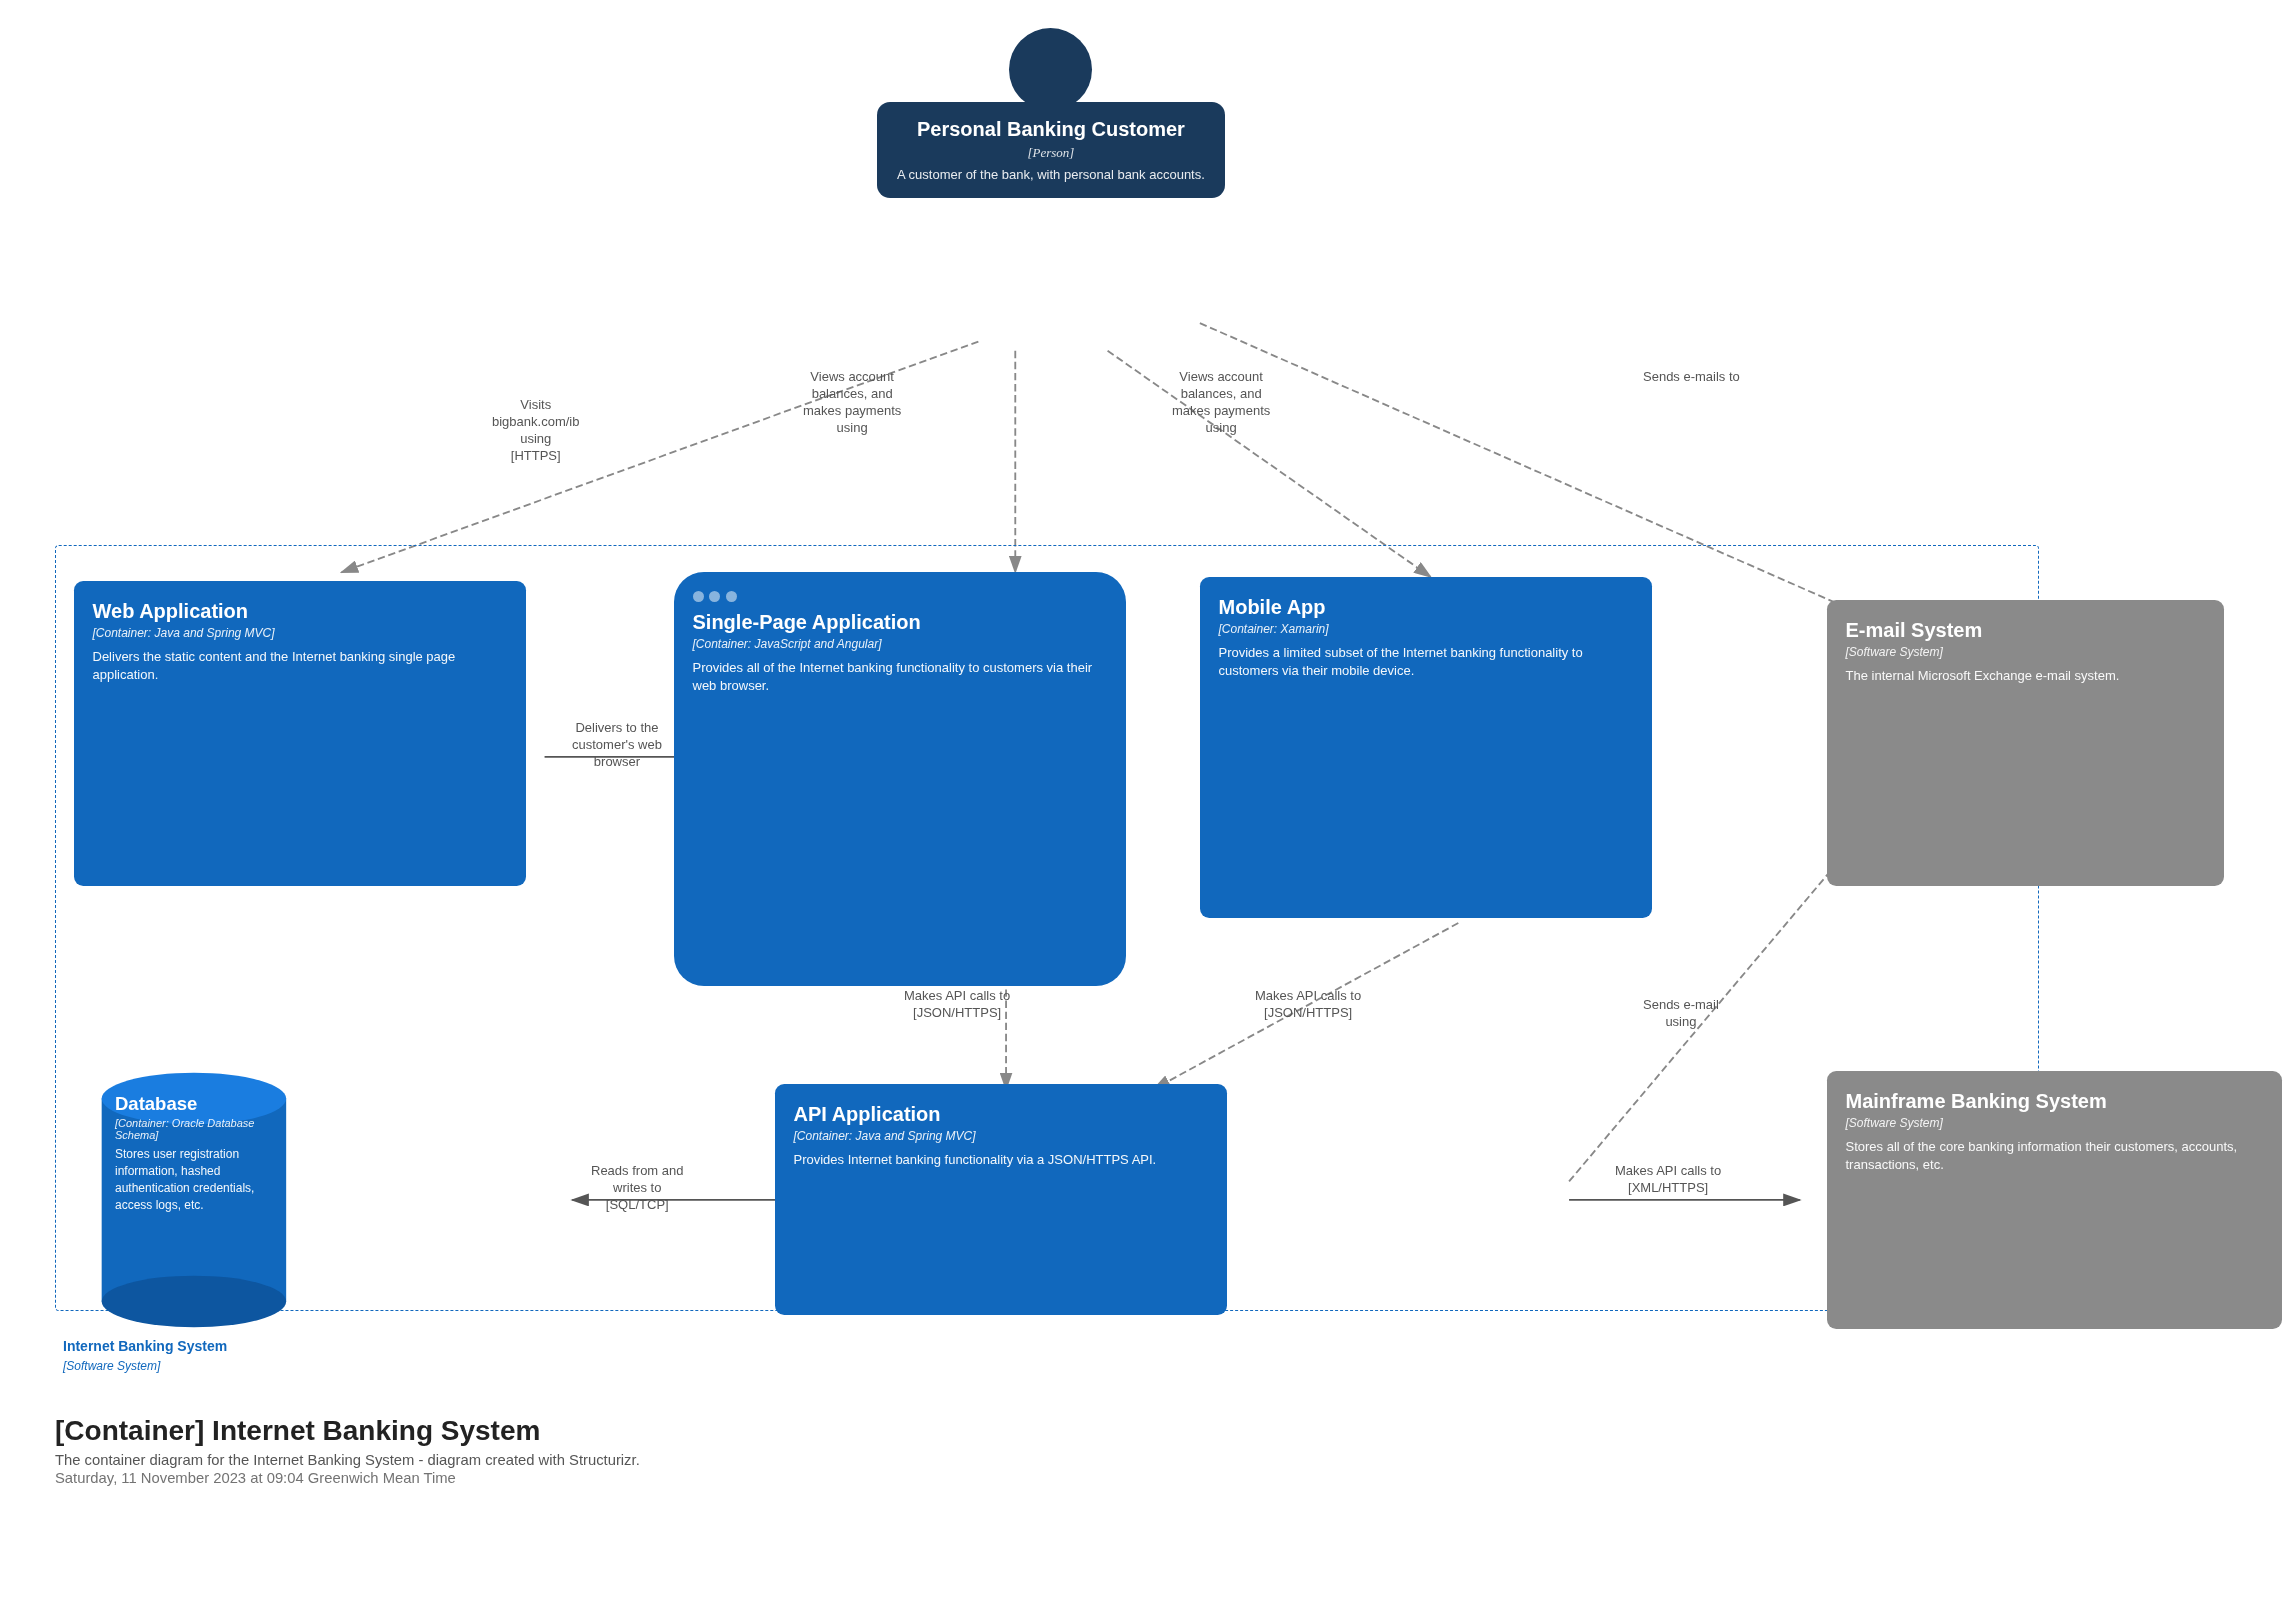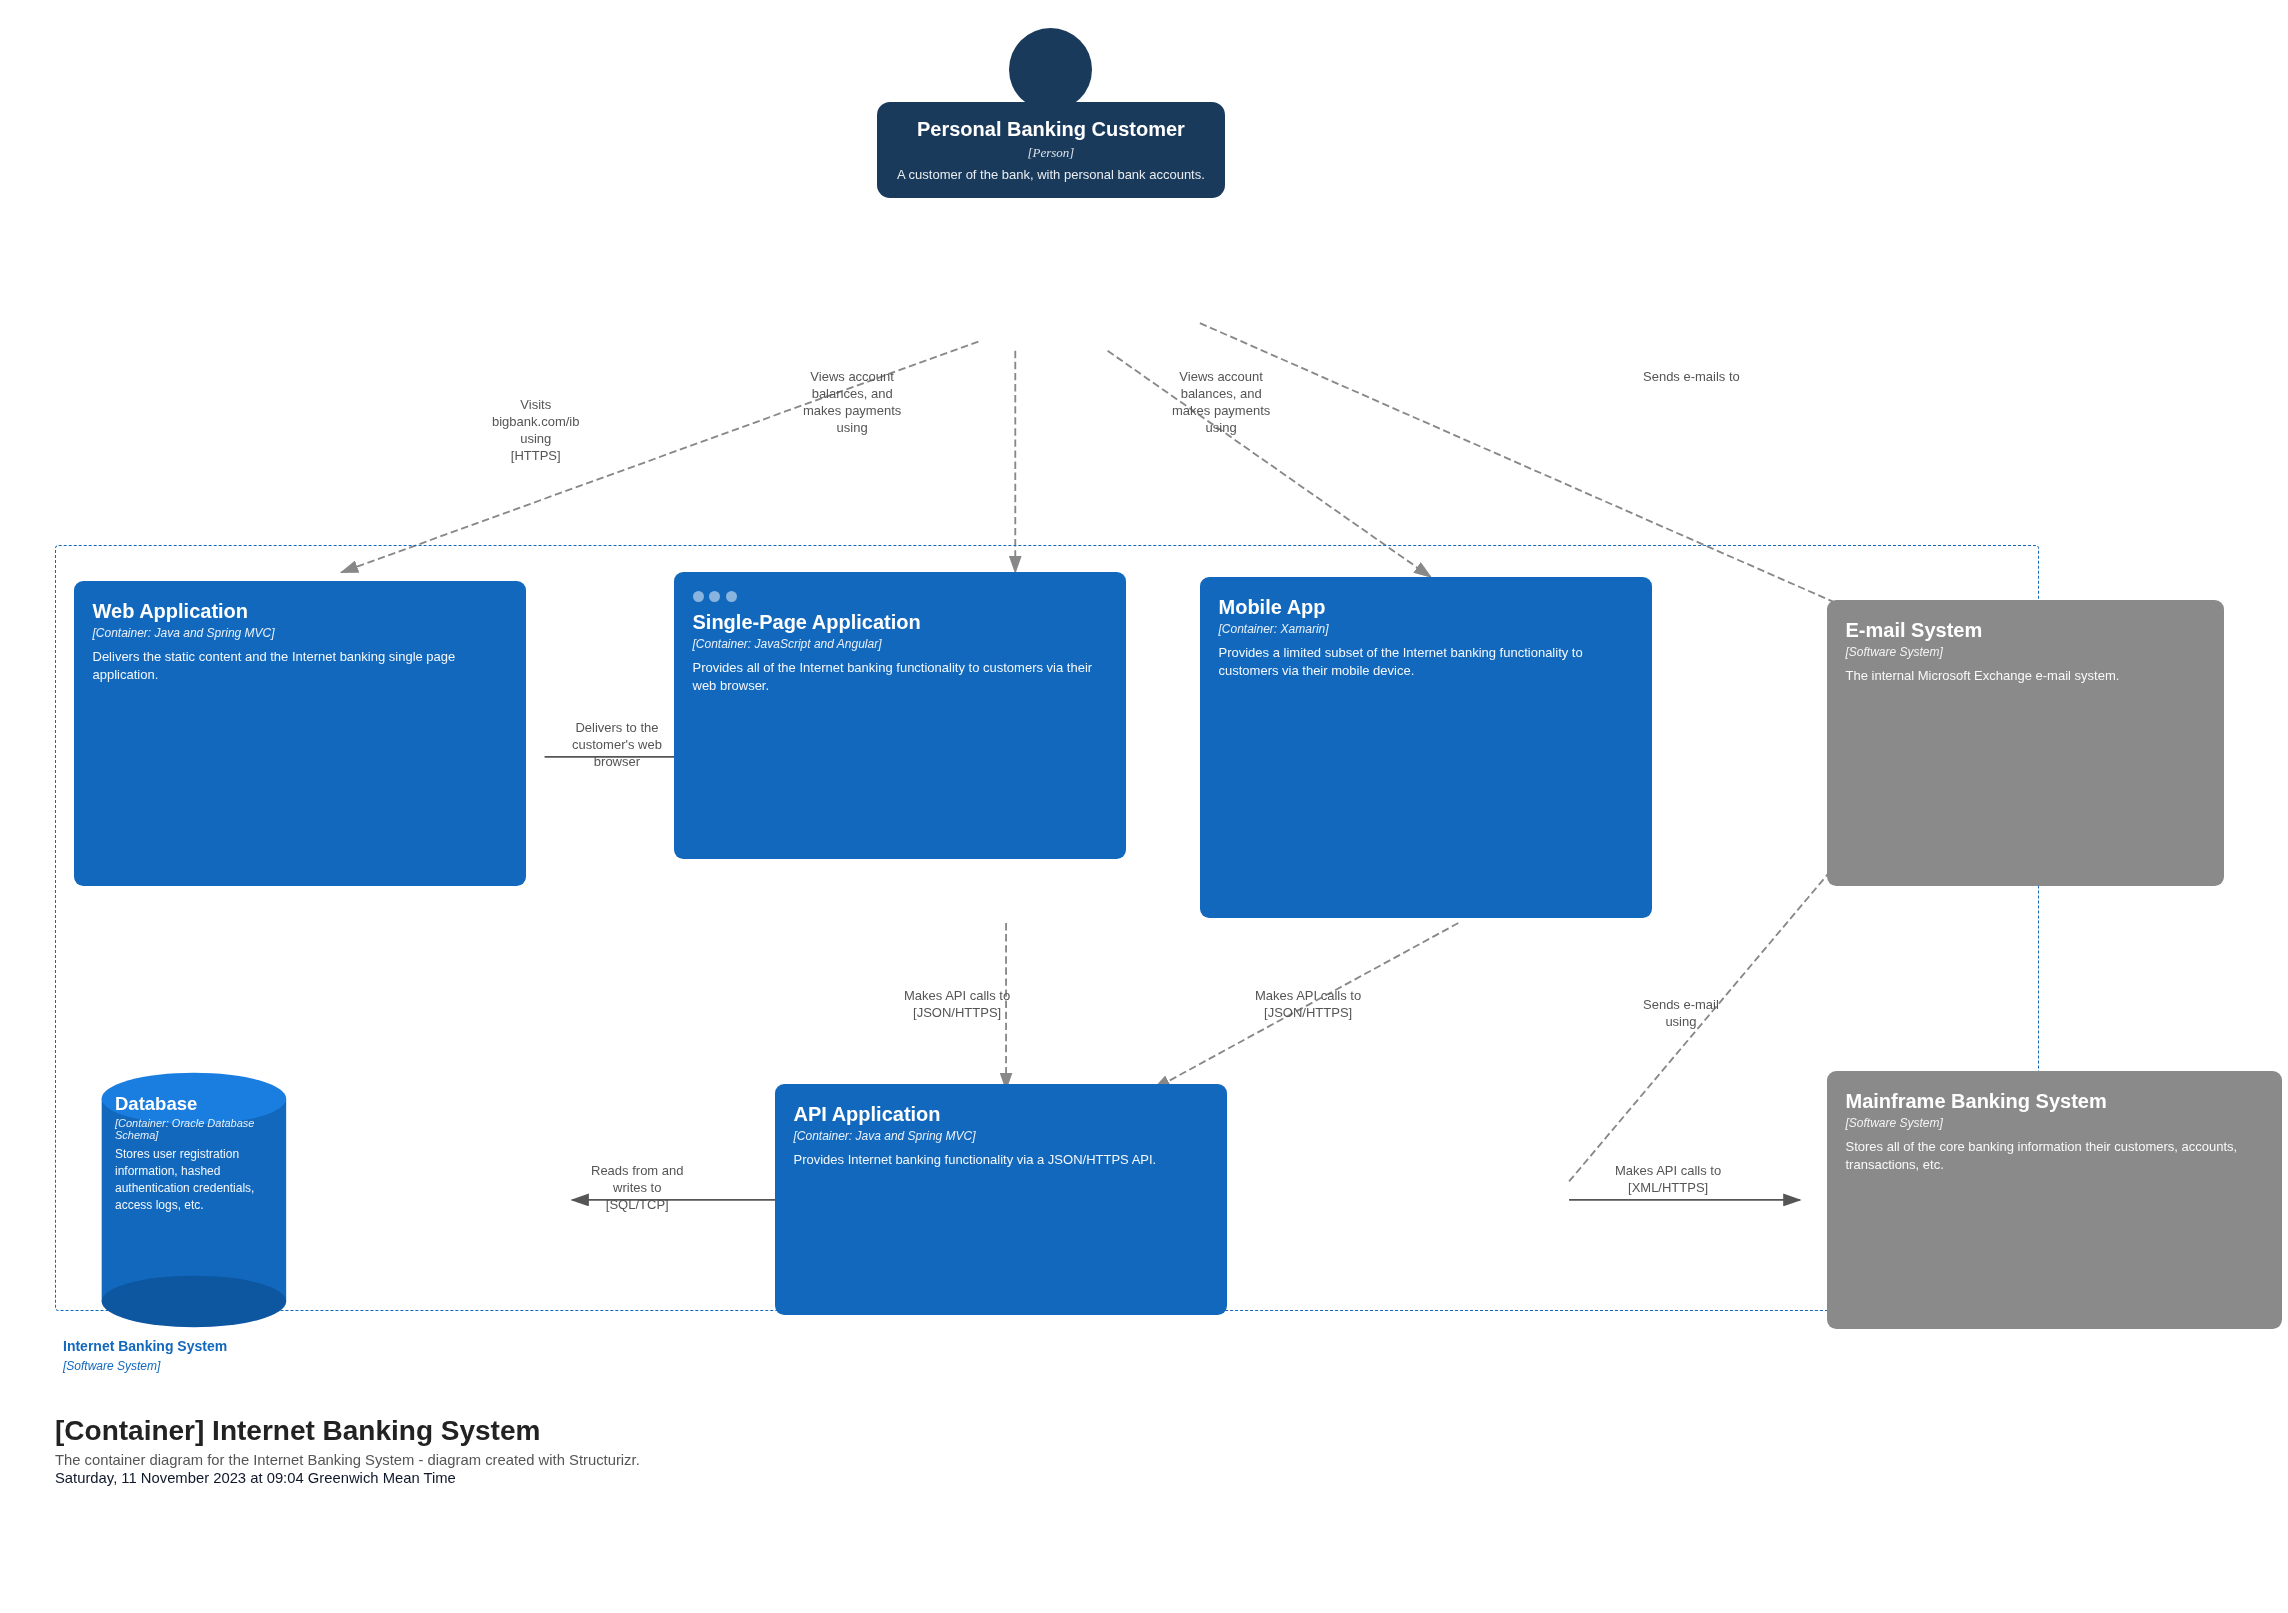--- a/index.html
+++ b/index.html
@@ -143,21 +143,21 @@
       color: #222;
       margin-bottom: 5.5px;
     }
     .footer-desc {
       font-size: 14.8px;
       color: #555;
       margin-bottom: 1.8px;
     }
     .footer-date {
       font-size: 14.8px;
-      color: #0f172a;
+      color: #737373;
     }
   </style>
 </head>
 <body>
 
 <div class="diagram-area">
 
   <svg class="arrows-svg" viewBox="0 0 2480 1650" width="2289" height="1523">
     <defs>
       <marker id="arrowhead" markerWidth="10" markerHeight="7" refX="9" refY="3.5" orient="auto">
@@ -216,21 +216,21 @@
 
   <div class="boundary-label" style="left: 63px; top: 1338px;">Internet Banking System</div>
   <div class="boundary-sublabel" style="left: 63px; top: 1359px;">[Software System]</div>
 
   <div class="box-node blue" style="left: 74px; top: 581px; width: 452px; height: 305px;">
     <div class="node-title">Web Application</div>
     <div class="node-type">[Container: Java and Spring MVC]</div>
     <div class="node-desc">Delivers the static content and the Internet banking single page application.</div>
   </div>
 
-  <div class="box-node blue" style="left: 674px; top: 572px; width: 452px; height: 287px;">
+  <div class="box-node blue" style="left: 674px; top: 572px; width: 452px; height: 414px; border-radius: 30px;">
 
     <div style="display:flex; gap:5.5px; margin-bottom:9.2px;">
       <div style="width:11px;height:11px;background:rgba(255,255,255,0.5);border-radius:50%;"></div>
       <div style="width:11px;height:11px;background:rgba(255,255,255,0.5);border-radius:50%;"></div>
       <div style="width:11px;height:11px;background:rgba(255,255,255,0.5);border-radius:50%;"></div>
     </div>
     <div class="node-title">Single-Page Application</div>
     <div class="node-type">[Container: JavaScript and Angular]</div>
     <div class="node-desc">Provides all of the Internet banking functionality to customers via their web browser.</div>
   </div>

